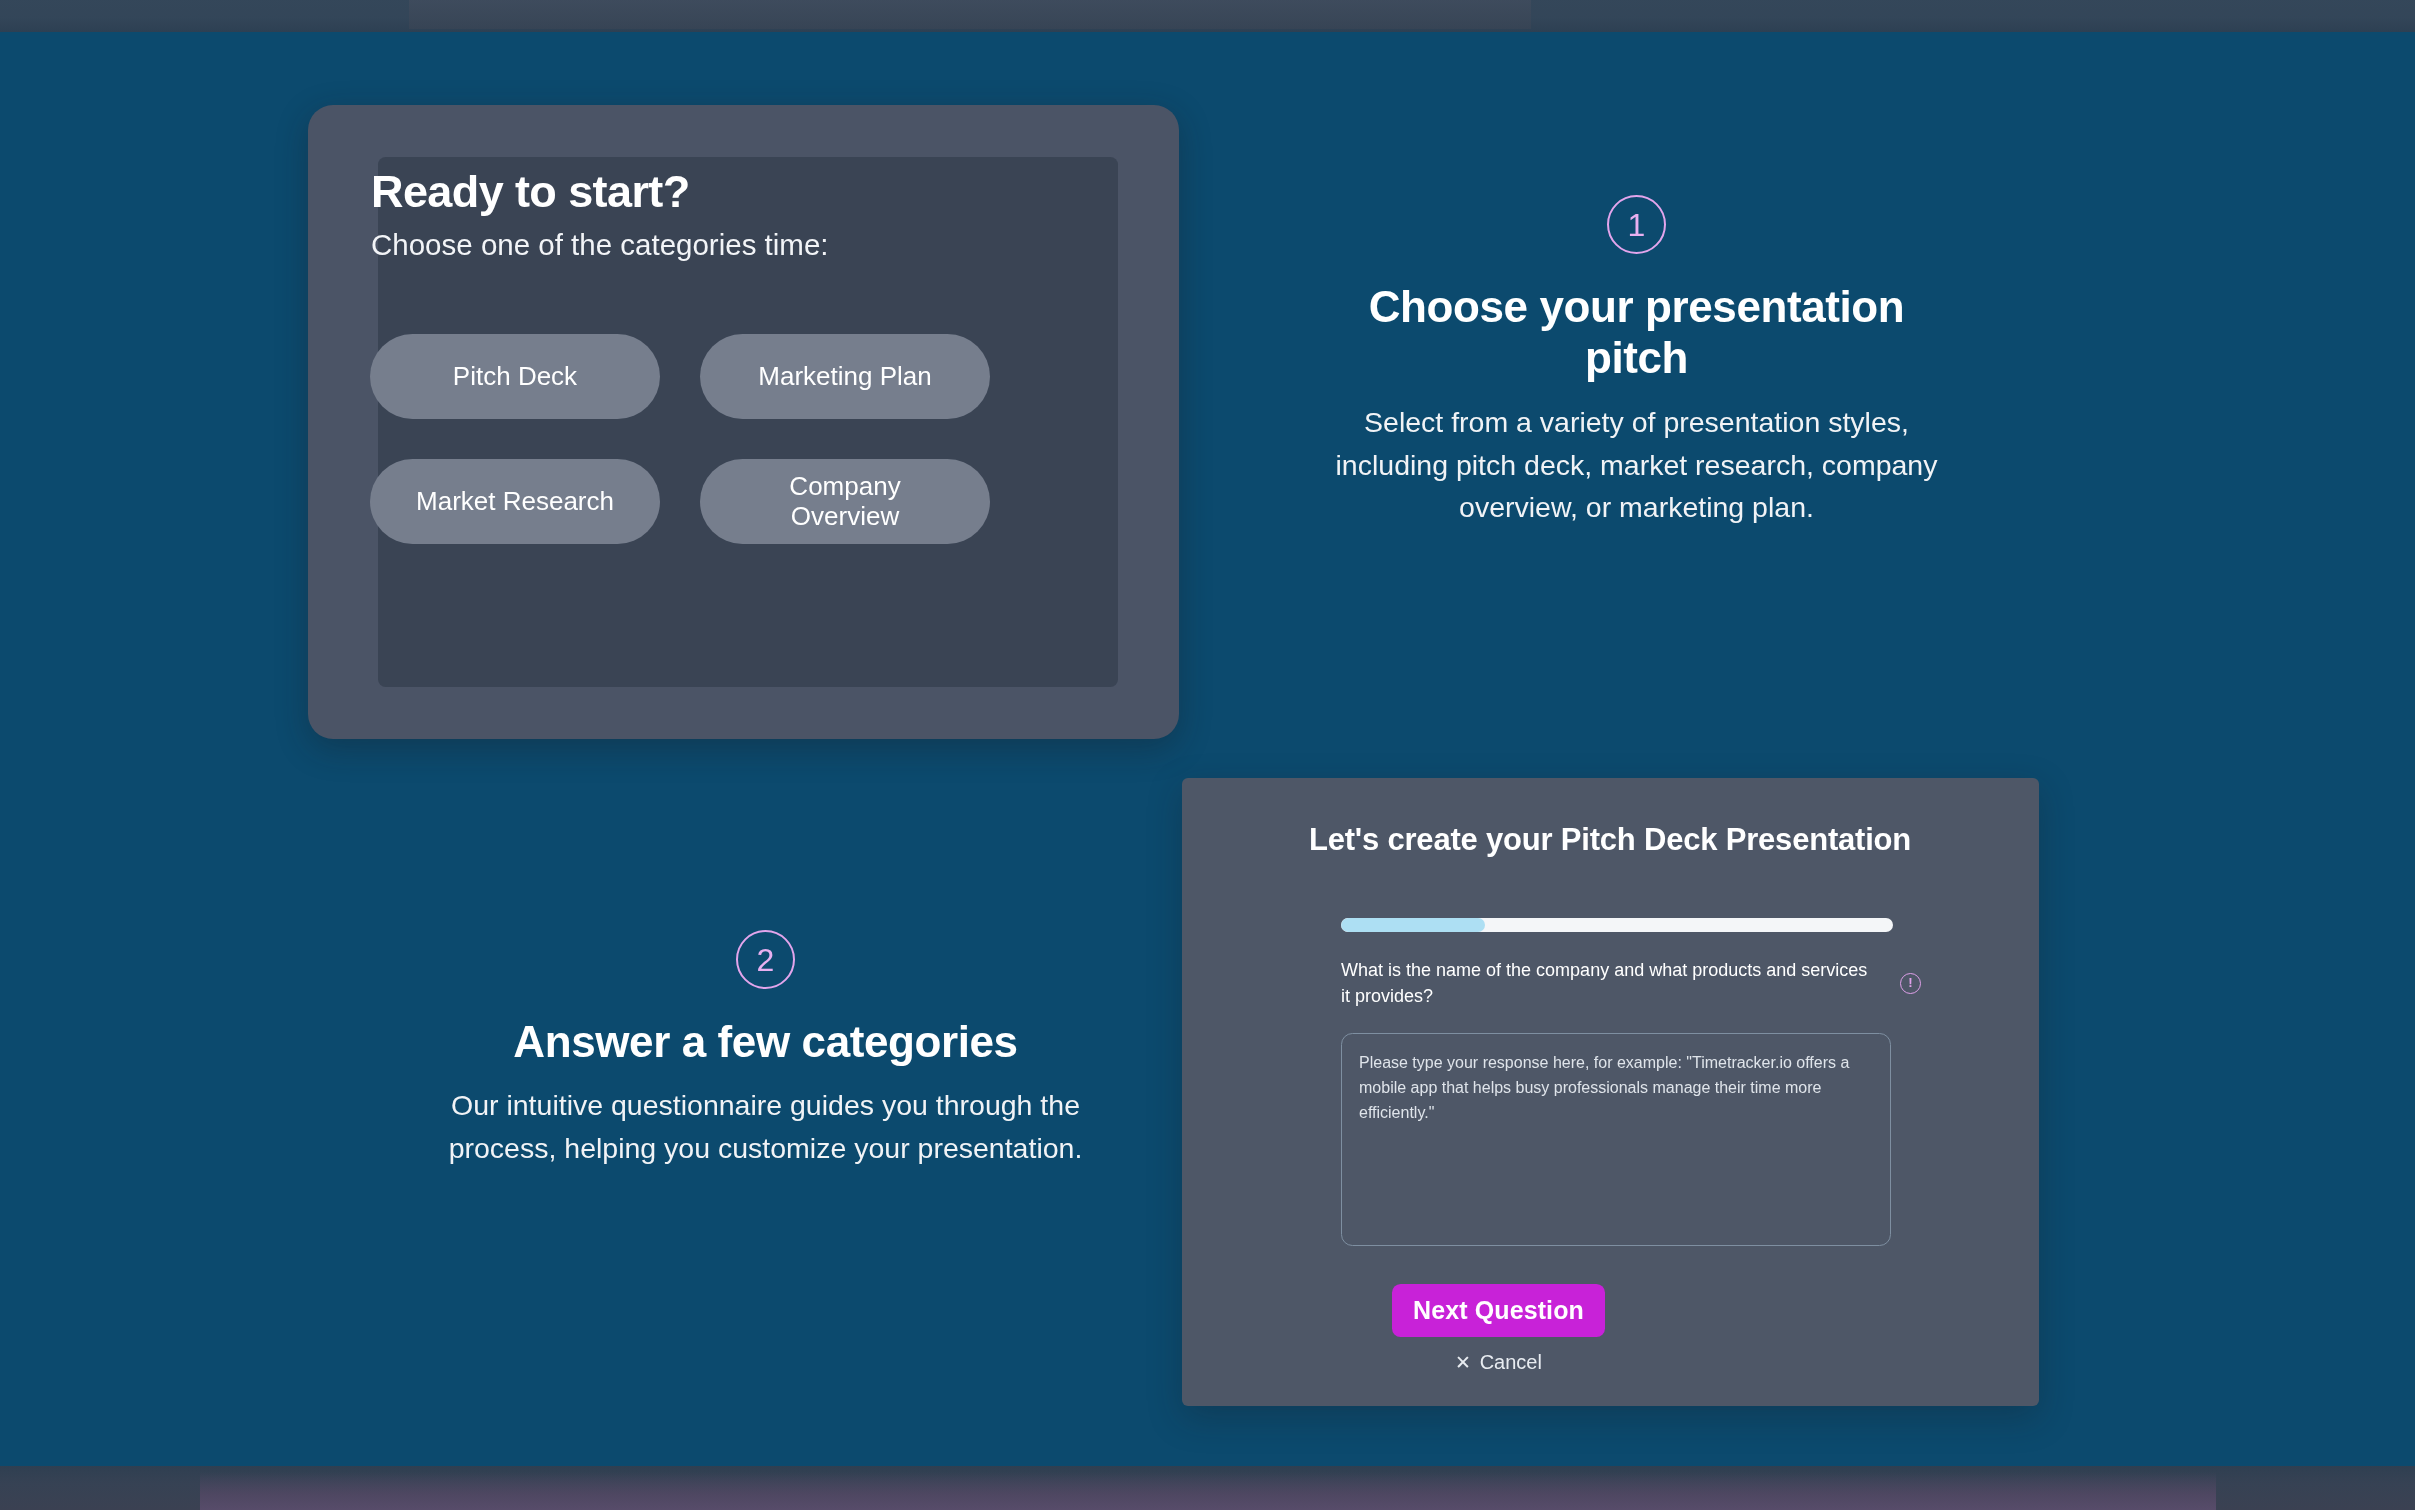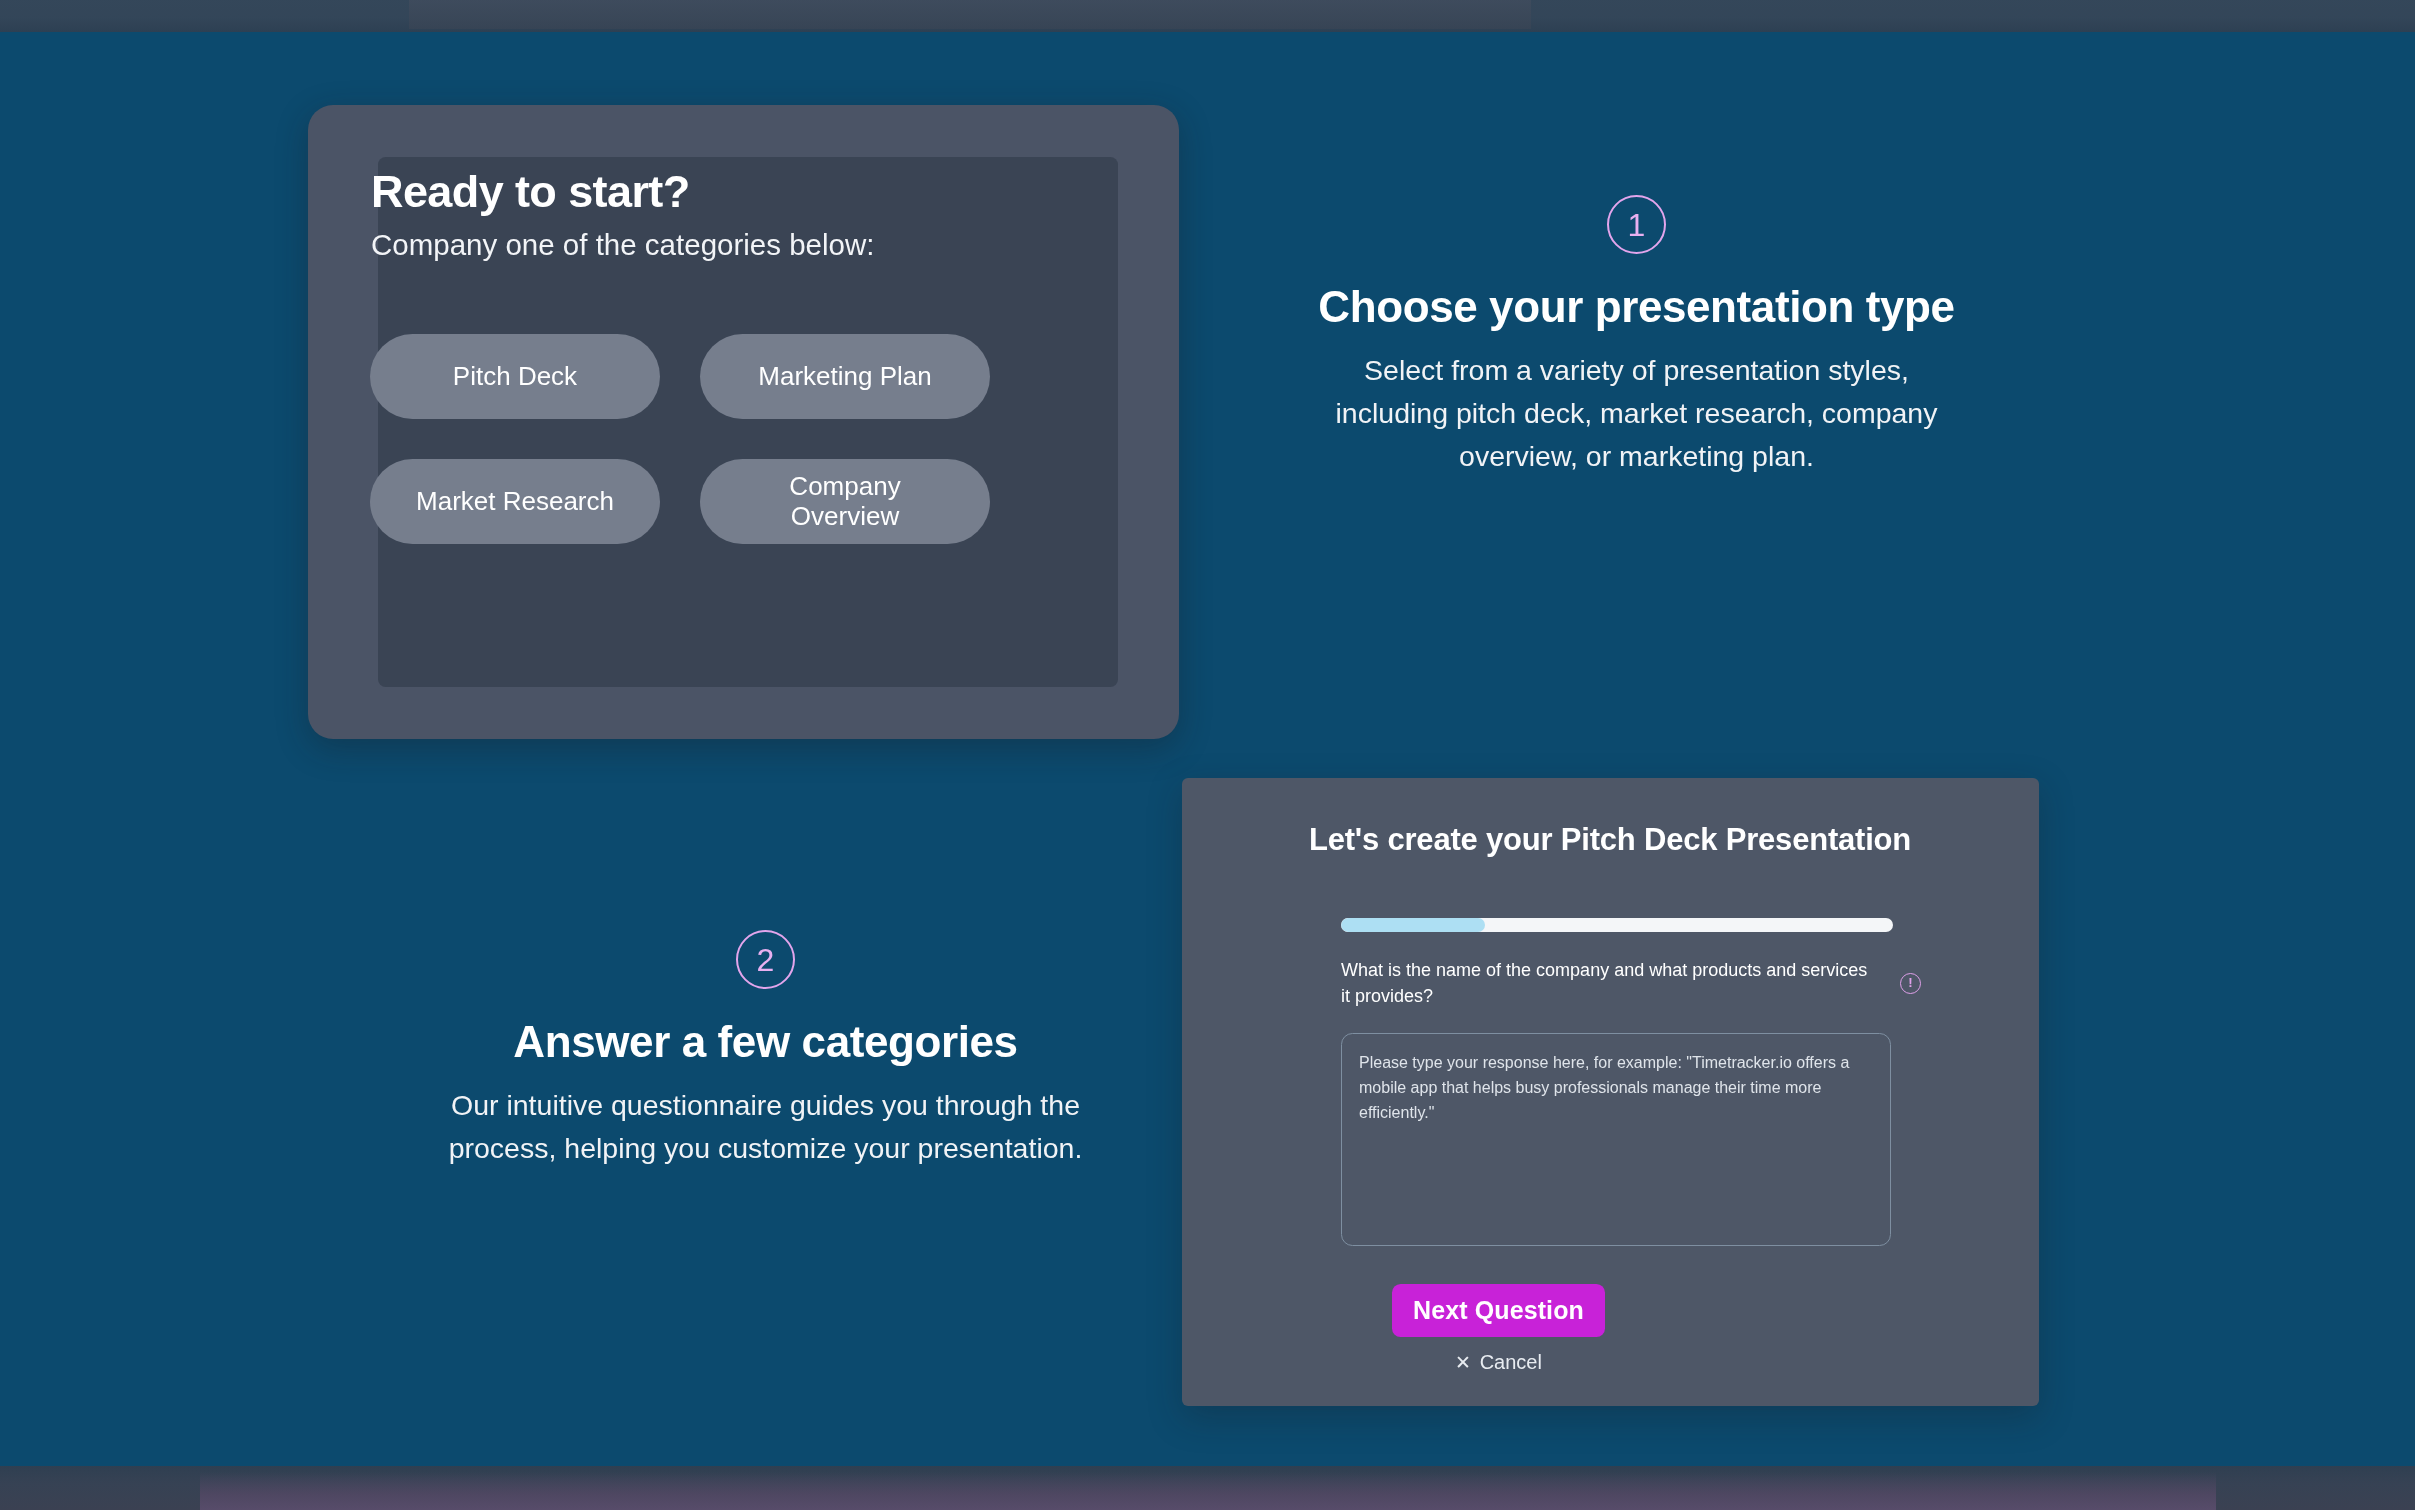--- a/index.html
+++ b/index.html
@@ -302,41 +302,41 @@
 <div id="stage">
 
   <div class="band-top"></div>
   <div class="band-top-inner"></div>
 
   <div class="frame-card">
     <div class="frame-inner"></div>
 
     <h1 class="frame-heading">Ready to start?</h1>
 
-    <p class="frame-sub">Company one of the categories below:</p>
+    <p class="frame-sub">Choose one of the categories time:</p>
 
     <div class="pill-grid">
       <div class="pill">
         <span>Pitch Deck</span>
       </div>
       <div class="pill">
         <span>Marketing Plan</span>
       </div>
       <div class="pill">
         <span>Market Research</span>
       </div>
       <div class="pill">
         <span>Company Overview</span>
       </div>
     </div>
   </div>
 
   <div class="step-block" id="step1">
     <div class="step-badge">1</div>
-    <h2 class="step-title">Choose your presentation type</h2>
+    <h2 class="step-title">Choose your presentation pitch</h2>
     <p class="step-body">Select from a variety of presentation styles, including pitch deck, market research, company overview, or marketing plan.</p>
   </div>
 
   <div class="step-block" id="step2">
     <div class="step-badge">2</div>
     <h2 class="step-title">Answer a few categories</h2>
     <p class="step-body">Our intuitive questionnaire guides you through the process, helping you customize your presentation.</p>
   </div>
 
   <div class="form-card">

